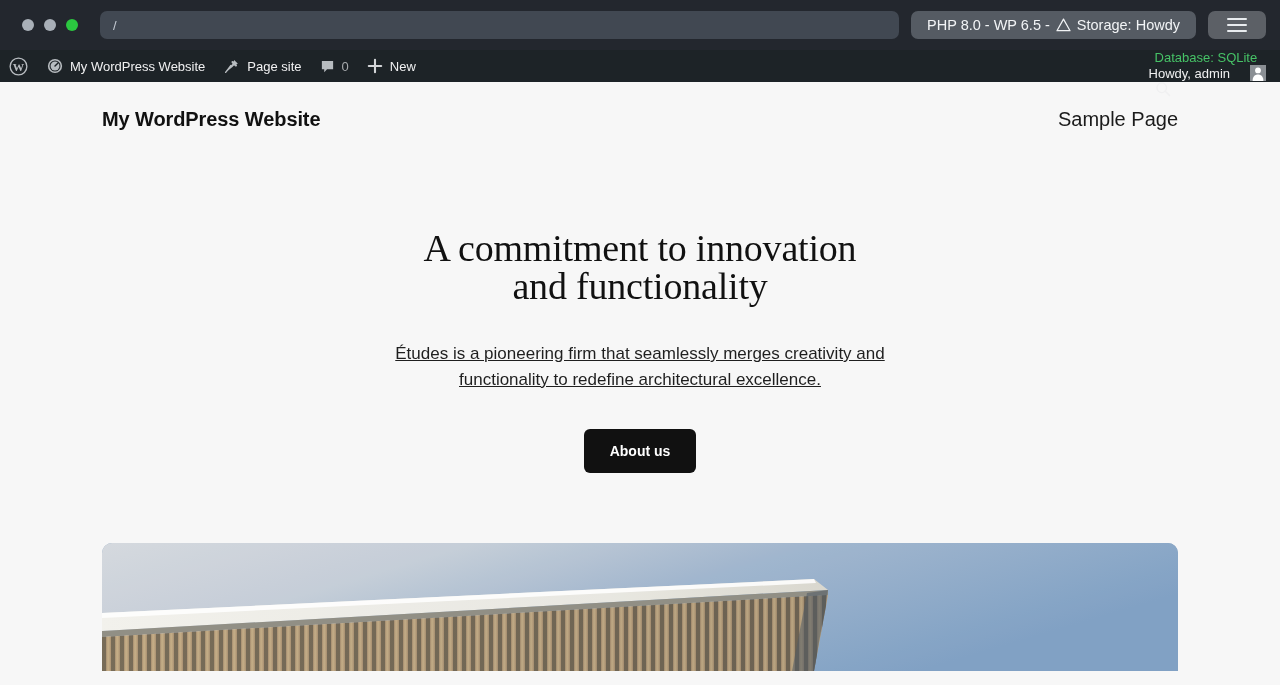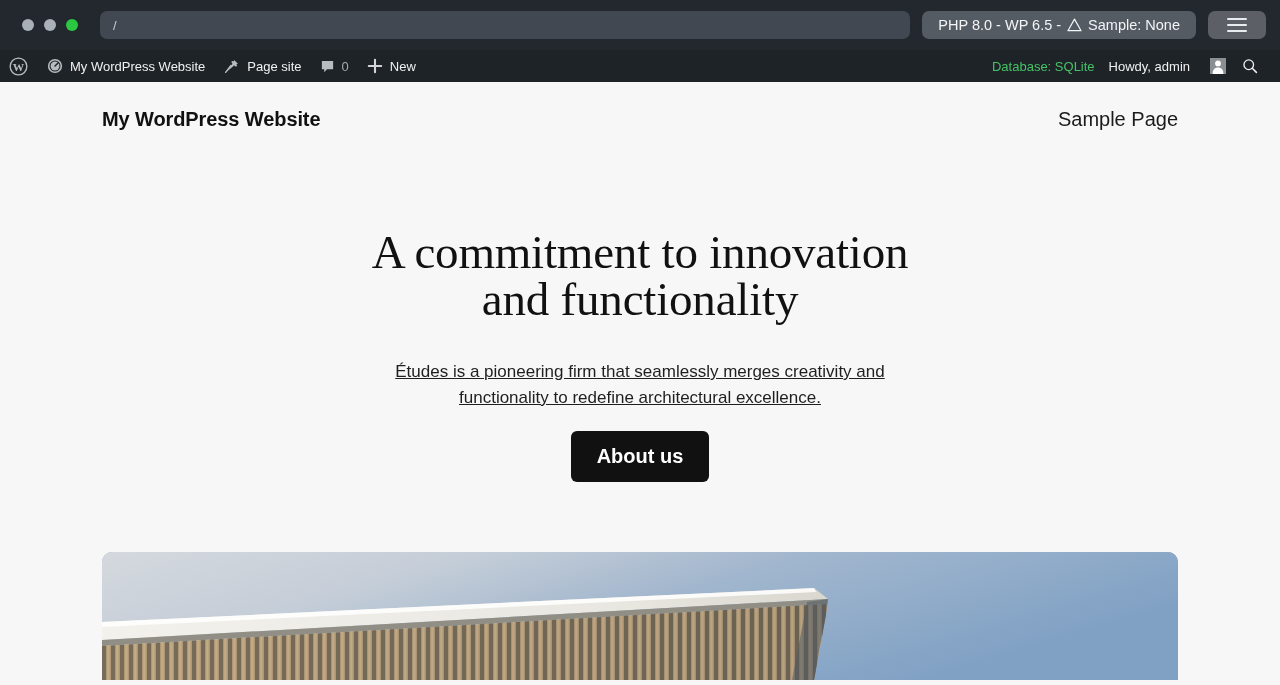--- a/index.html
+++ b/index.html
@@ -70,21 +70,21 @@
   .admin-bar {
     height: 32px;
     background: #1d2327;
     display: flex;
     align-items: center;
     color: #f0f0f1;
     font-size: 13px;
     padding: 0 8px 0 0;
   }
   .ab-left { display: flex; align-items: center; height: 100%; }
-  .ab-right { display: flex; align-items: center; height: 100%; margin-left: auto; }
+  .ab-right { display: flex; align-items: flex-start; height: 100%; margin-left: auto; flex-direction: column; }
   .ab-item {
     display: flex;
     align-items: center;
     gap: 7px;
     height: 100%;
     padding: 0 9px;
     color: #f0f0f1;
     font-size: 13px;
     white-space: nowrap;
   }
@@ -125,40 +125,40 @@
     color: #1b1b1b;
     text-decoration: none;
   }
 
   .hero {
     text-align: center;
     padding-top: 98px;
   }
   .hero-title {
     font-family: "Liberation Serif", "DejaVu Serif", serif;
-    font-size: 47px;
+    font-size: 38px;
     font-weight: normal;
     line-height: 1.0;
     color: #111111;
     letter-spacing: -0.2px;
   }
   .hero-sub {
     margin: 36px auto 0 auto;
     max-width: 540px;
     font-size: 17px;
     line-height: 1.52;
     color: #1f1f1f;
     text-decoration: underline;
   }
   .btn-about {
     display: inline-block;
-    margin-top: 20px;
+    margin-top: 36px;
     background: #111111;
     color: #ffffff;
-    font-size: 20px;
+    font-size: 14px;
     font-weight: bold;
     padding: 14px 26px;
     border-radius: 6px;
     border: none;
     cursor: pointer;
     font-family: "Liberation Sans", sans-serif;
   }
 
   .hero-figure {
     margin: 70px 102px 0 102px;
@@ -185,21 +185,21 @@
     <span>/</span>
   </div>
 
   <div class="status-pill">
     <span>PHP 8.0 - WP 6.5 -</span>
     <span class="warn-icon">
       <svg width="15" height="14" viewBox="0 0 16 15">
         <path d="M8 1.2 L15 13.6 L1 13.6 Z" fill="none" stroke="#f2f4f6" stroke-width="1.3" stroke-linejoin="round"></path>
       </svg>
     </span>
-    <span>Sample: None</span>
+    <span>Storage: Howdy</span>
   </div>
 
   <div class="menu-btn">
     <span></span>
     <span></span>
     <span></span>
   </div>
 </div>
 
 <div class="admin-bar">

